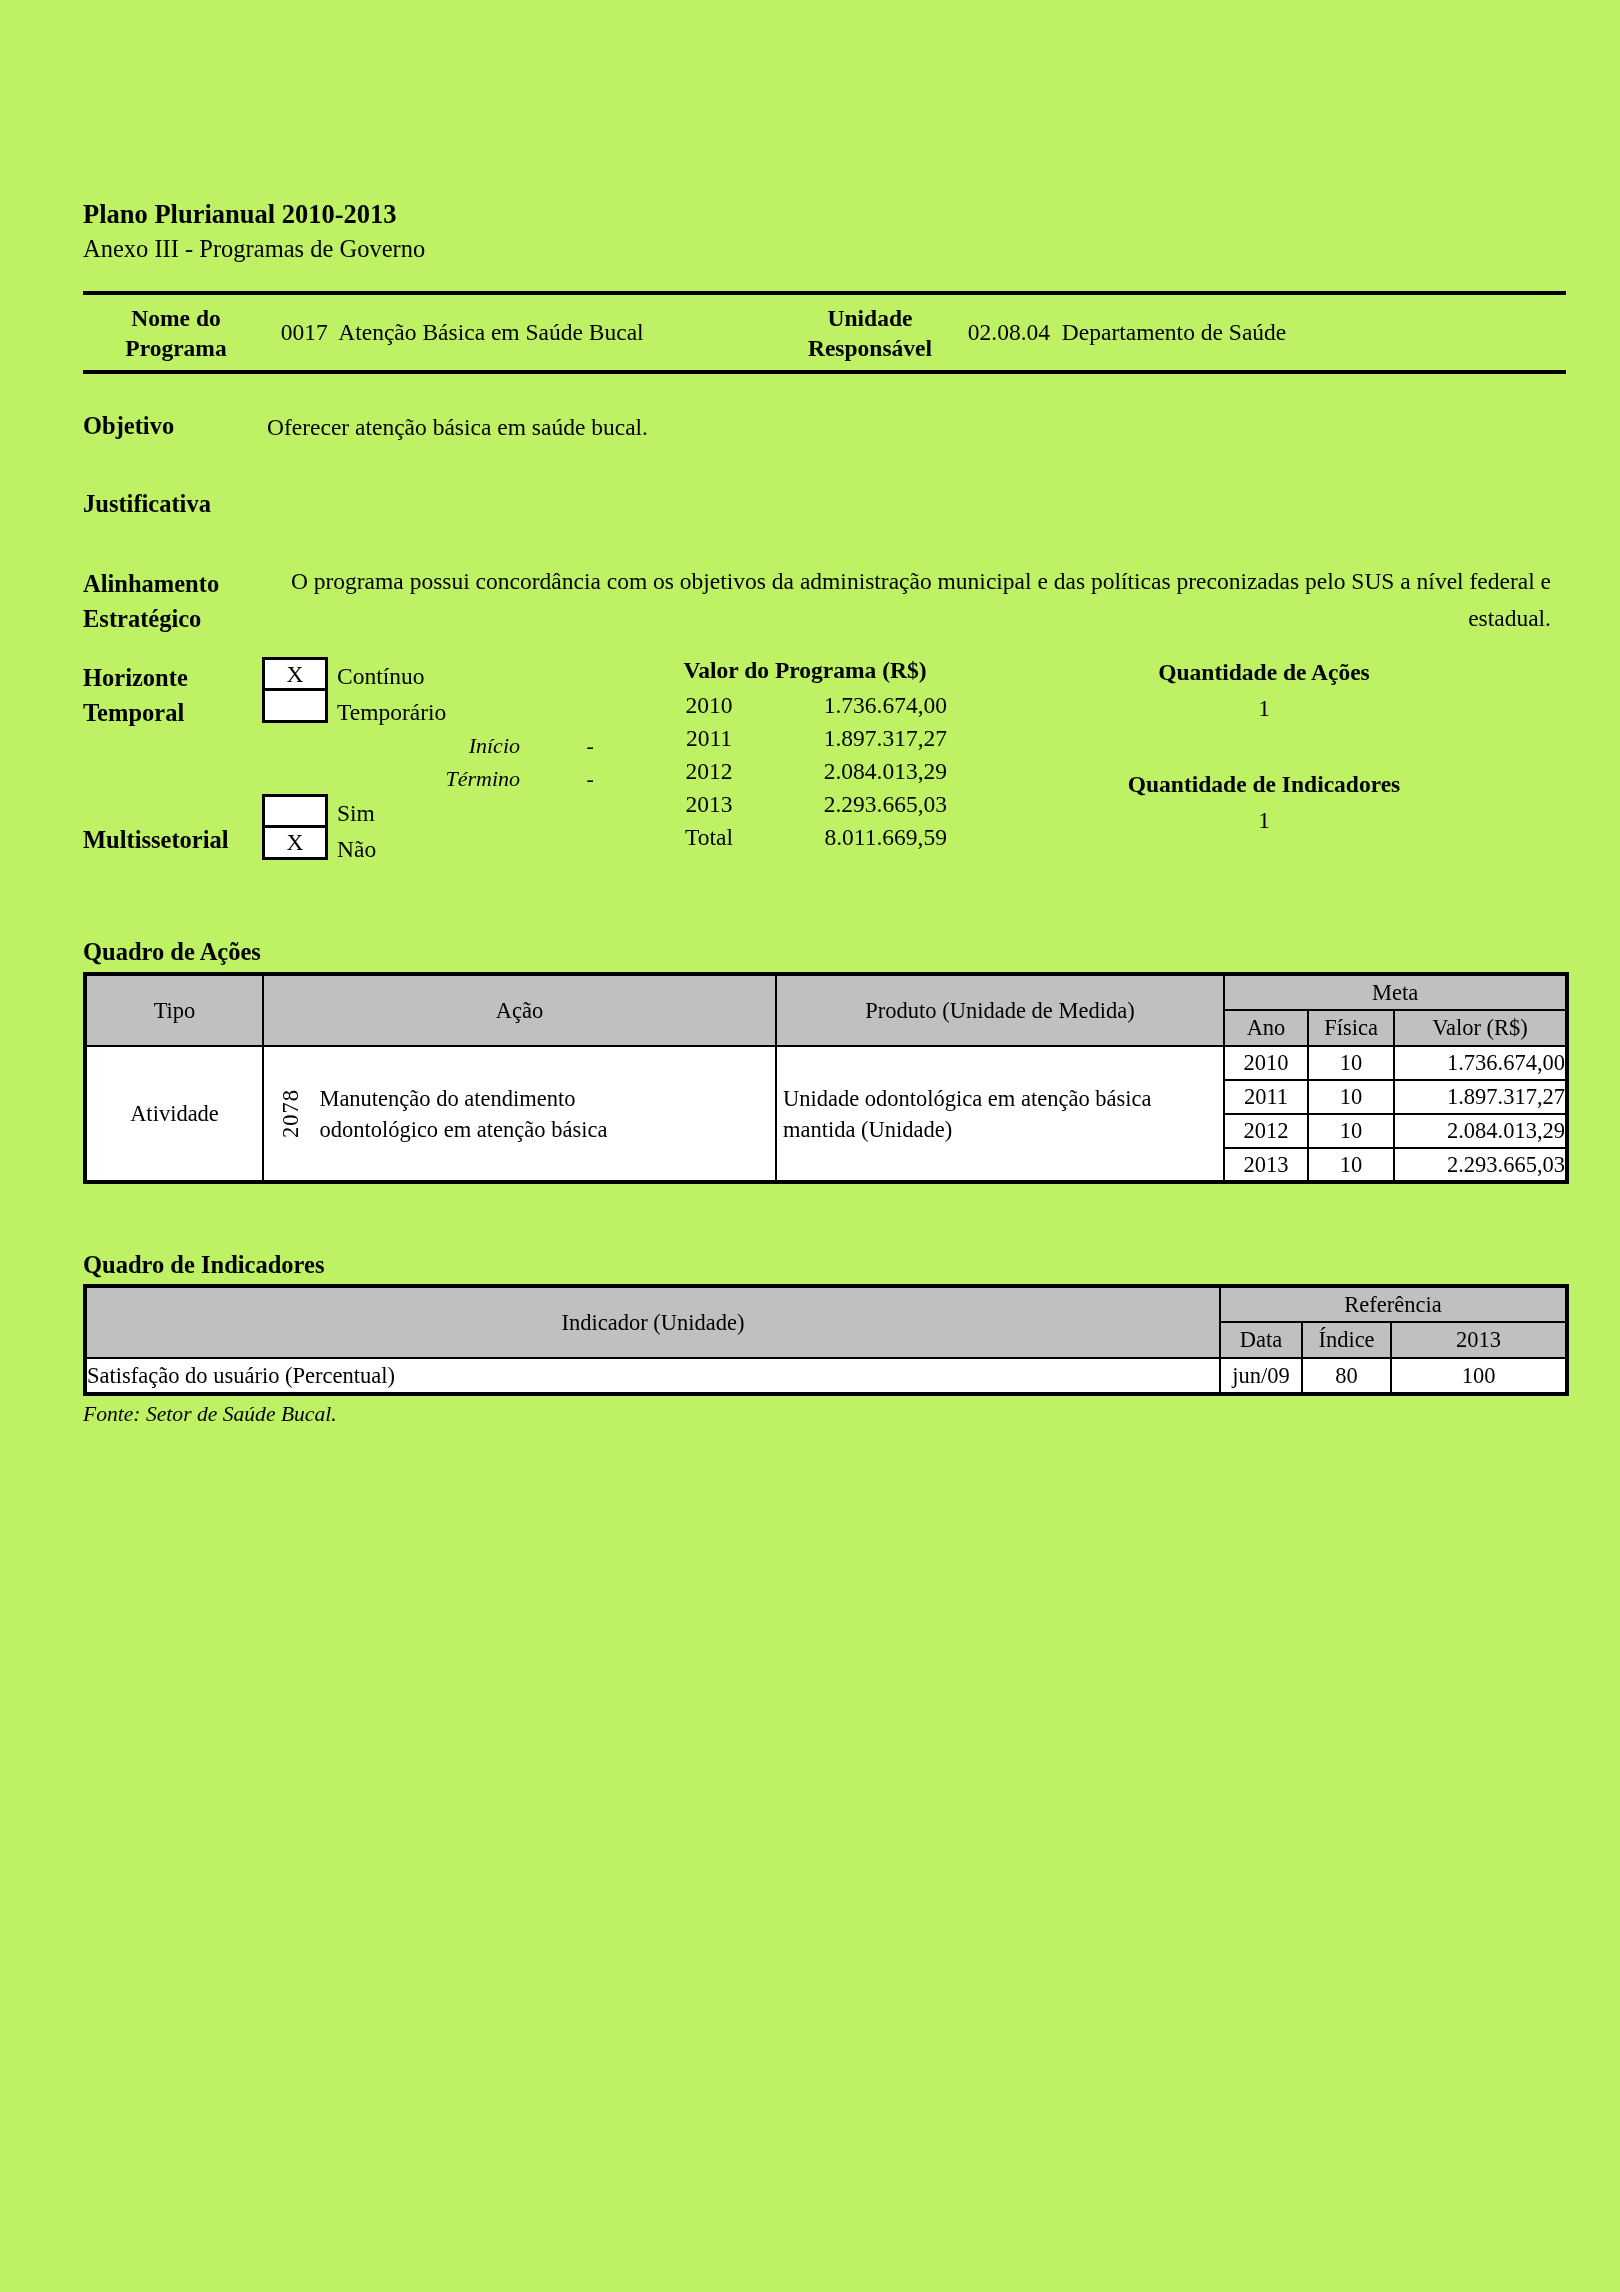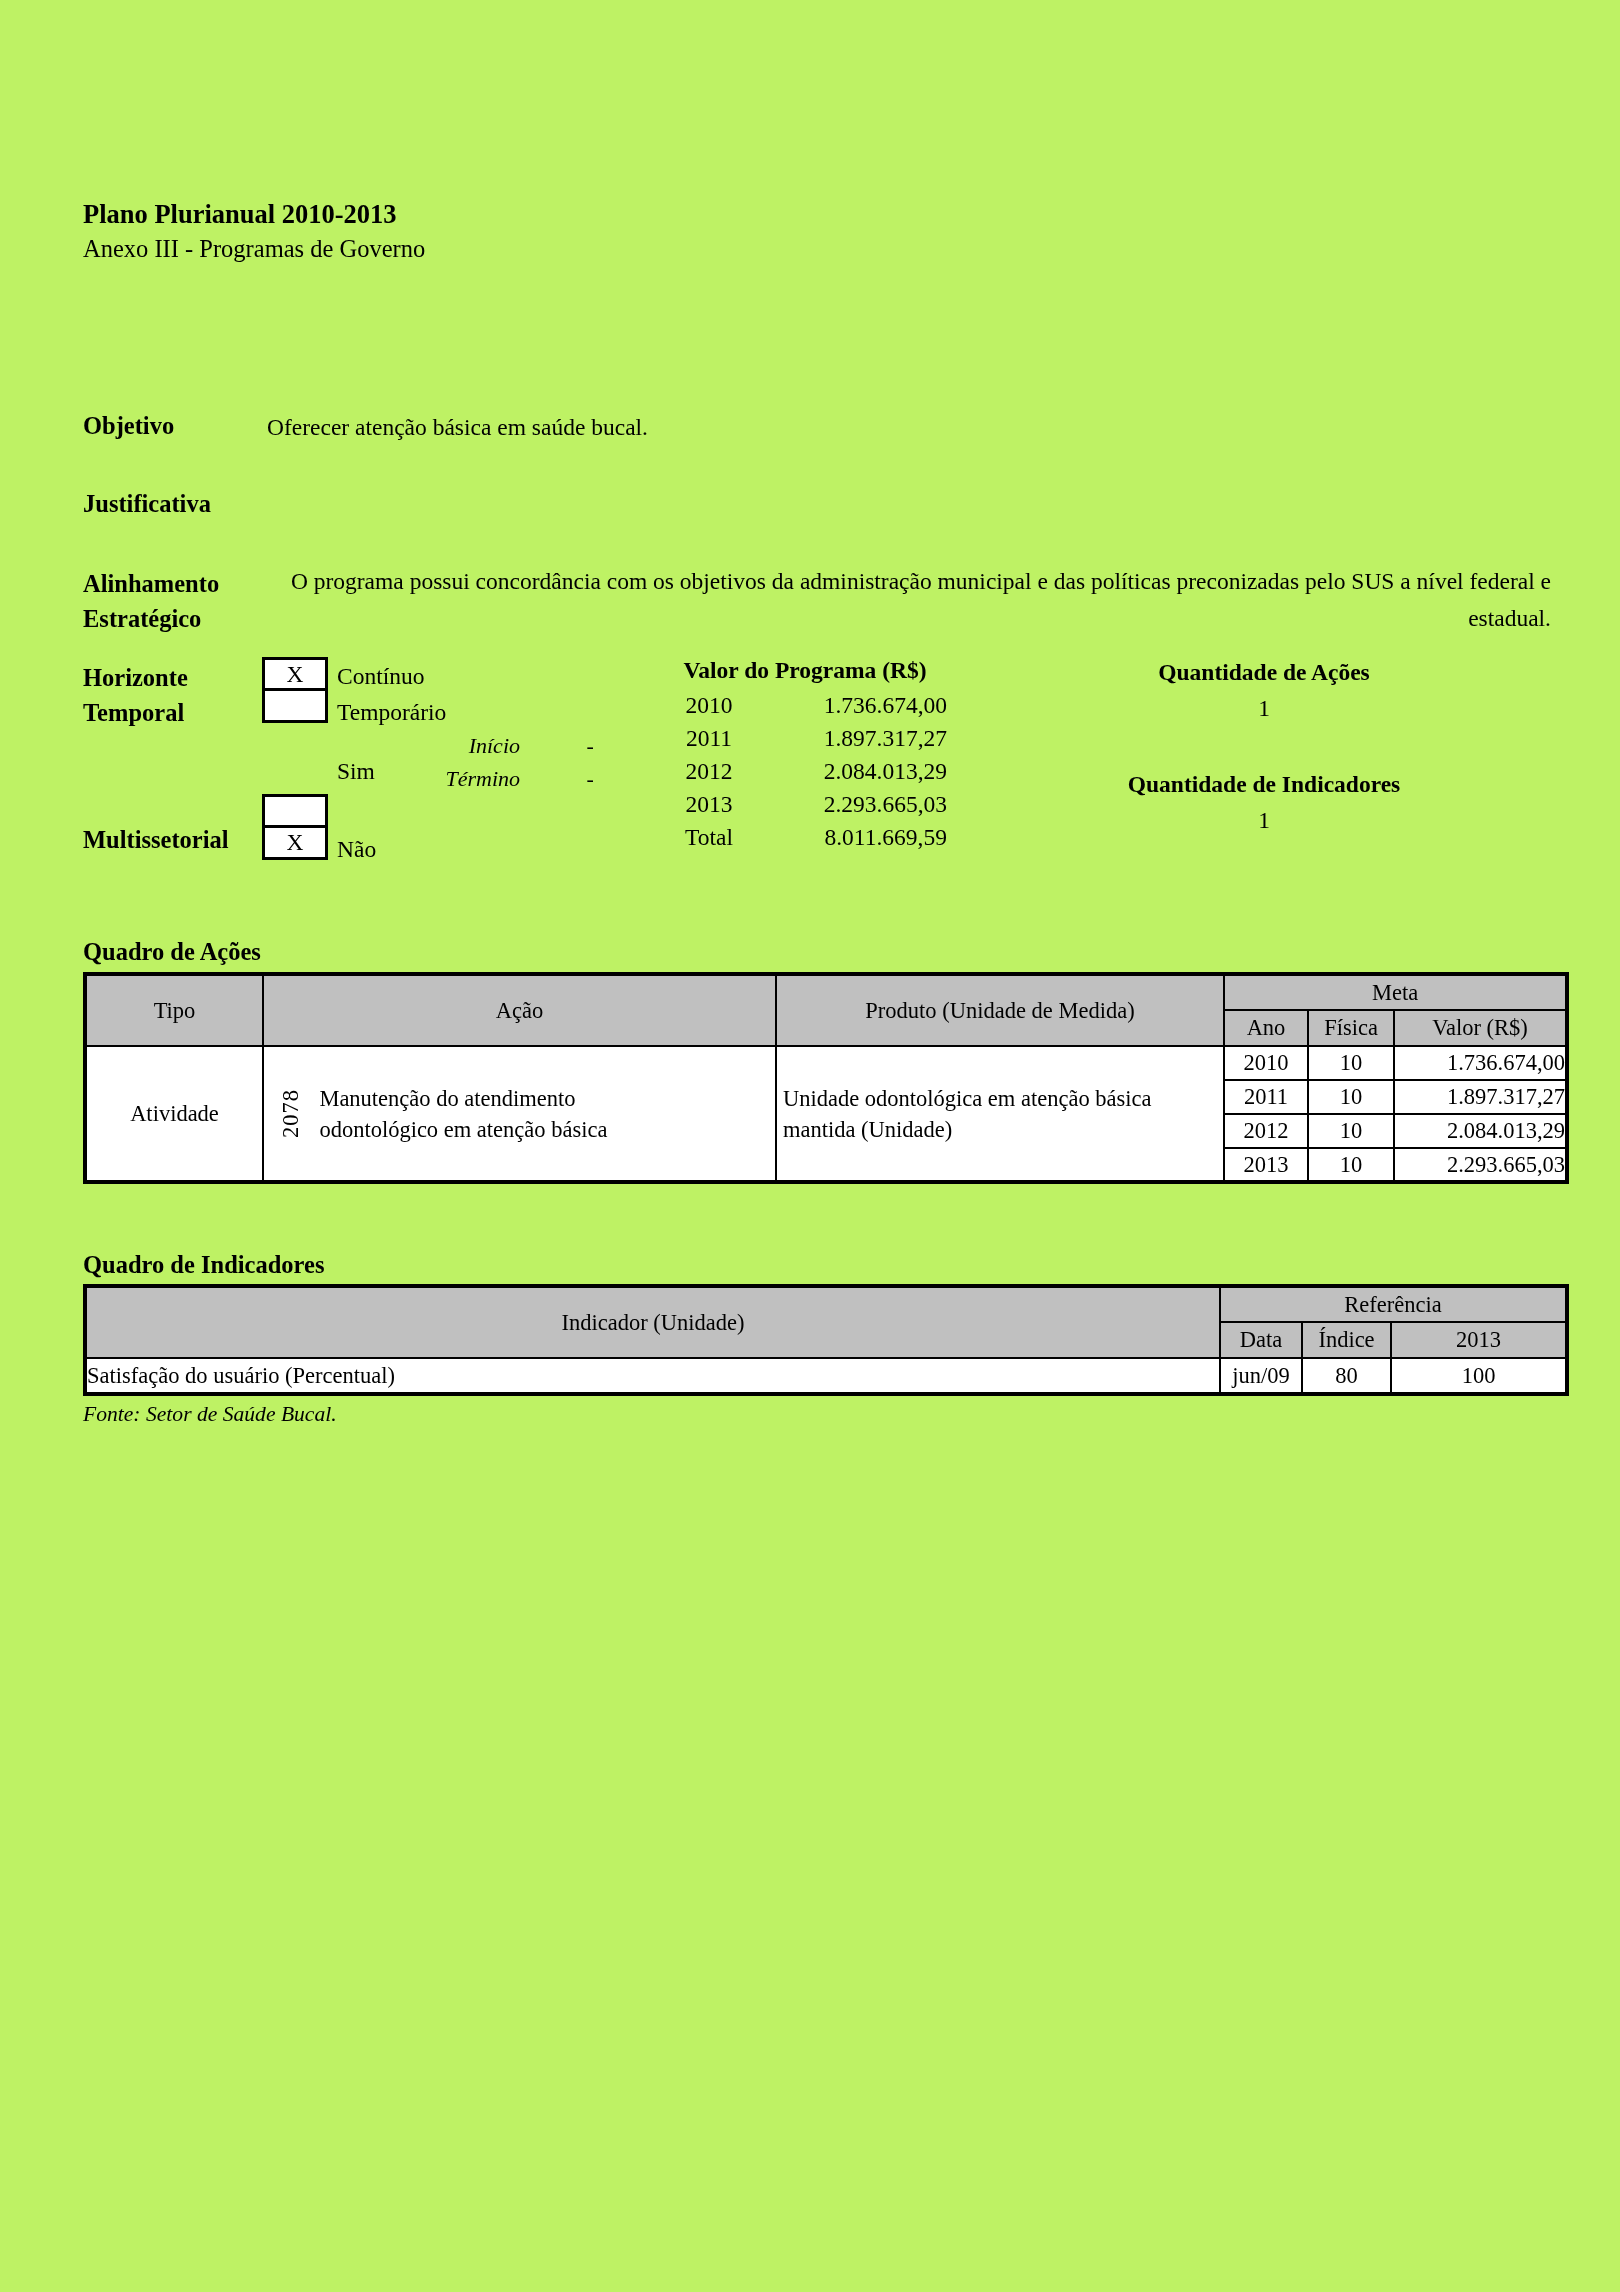--- a/index.html
+++ b/index.html
@@ -77,20 +77,26 @@
   .fonte{font-size:21.6px;font-style:italic;}
 </style>
 </head>
 <body>
 
 <div class="page">
 
   <div class="abs doc-title">Plano Plurianual 2010-2013</div>
   <div class="abs doc-subtitle">Anexo III - Programas de Governo</div>
 
+  <div class="abs program-band">
+    <div class="band-label">Nome do Programa</div>
+    <div class="band-value">0017  Atenção Básica em Saúde Bucal</div>
+    <div class="band-label">Unidade Responsável</div>
+    <div class="band-value">02.08.04  Departamento de Saúde</div>
+  </div>
 
   <div class="abs sec-label" style="left:83px;top:412px;">Objetivo</div>
   <div class="abs sec-text" style="left:267px;top:414px;">Oferecer atenção básica em saúde bucal.</div>
 
   <div class="abs sec-label" style="left:83px;top:490px;">Justificativa</div>
 
   <div class="abs sec-label wrap-label" style="left:83px;top:566px;">Alinhamento Estratégico</div>
   <div class="abs alin-text" style="left:267px;top:563px;">O programa possui concordância com os objetivos da administração municipal e das políticas preconizadas pelo SUS a nível federal e estadual.</div>
 
   <div class="abs sec-label wrap-label" style="left:83px;top:660px;">Horizonte Temporal</div>
@@ -117,21 +123,21 @@
 
   <div class="abs sec-label" style="left:83px;top:826px;">Multissetorial</div>
   <div class="abs checkstack" style="left:262px;top:794px;">
     <div class="checkbox">
         <span></span>
       </div>
     <div class="checkbox">
         <span>X</span>
       </div>
   </div>
-  <div class="abs checklabel" style="left:337px;top:758px;">Sim</div>
+  <div class="abs checklabel" style="left:337px;top:800px;">Sim</div>
   <div class="abs checklabel" style="left:337px;top:836px;font-family:Liberation Serif, serif;">Não</div>
 
   <div class="abs valor-block">
     <div class="valor-title">Valor do Programa (R$)</div>
     <div class="valor-rows">
       <div class="vrow">
         <span class="vyear">2010</span>
         <span class="vval">1.736.674,00</span>
       </div>
       <div class="vrow">

